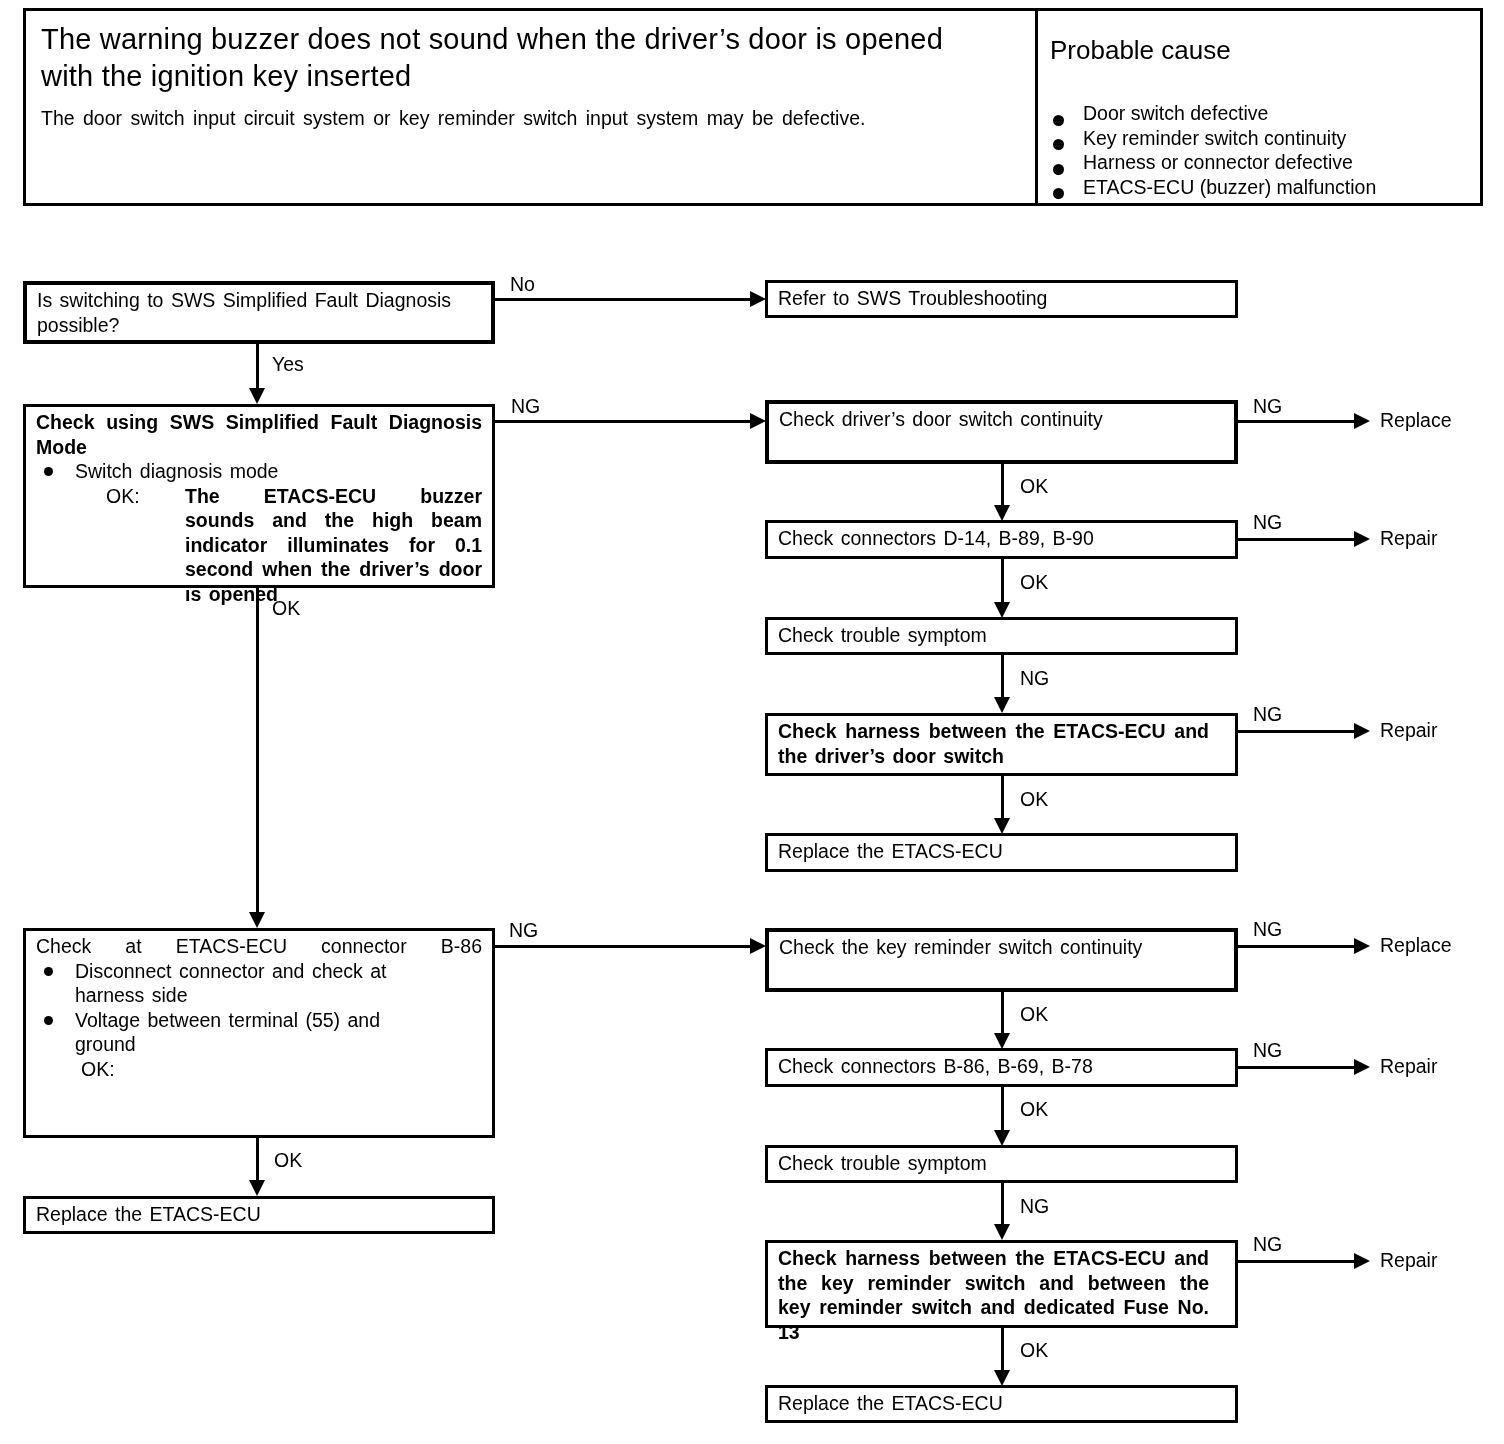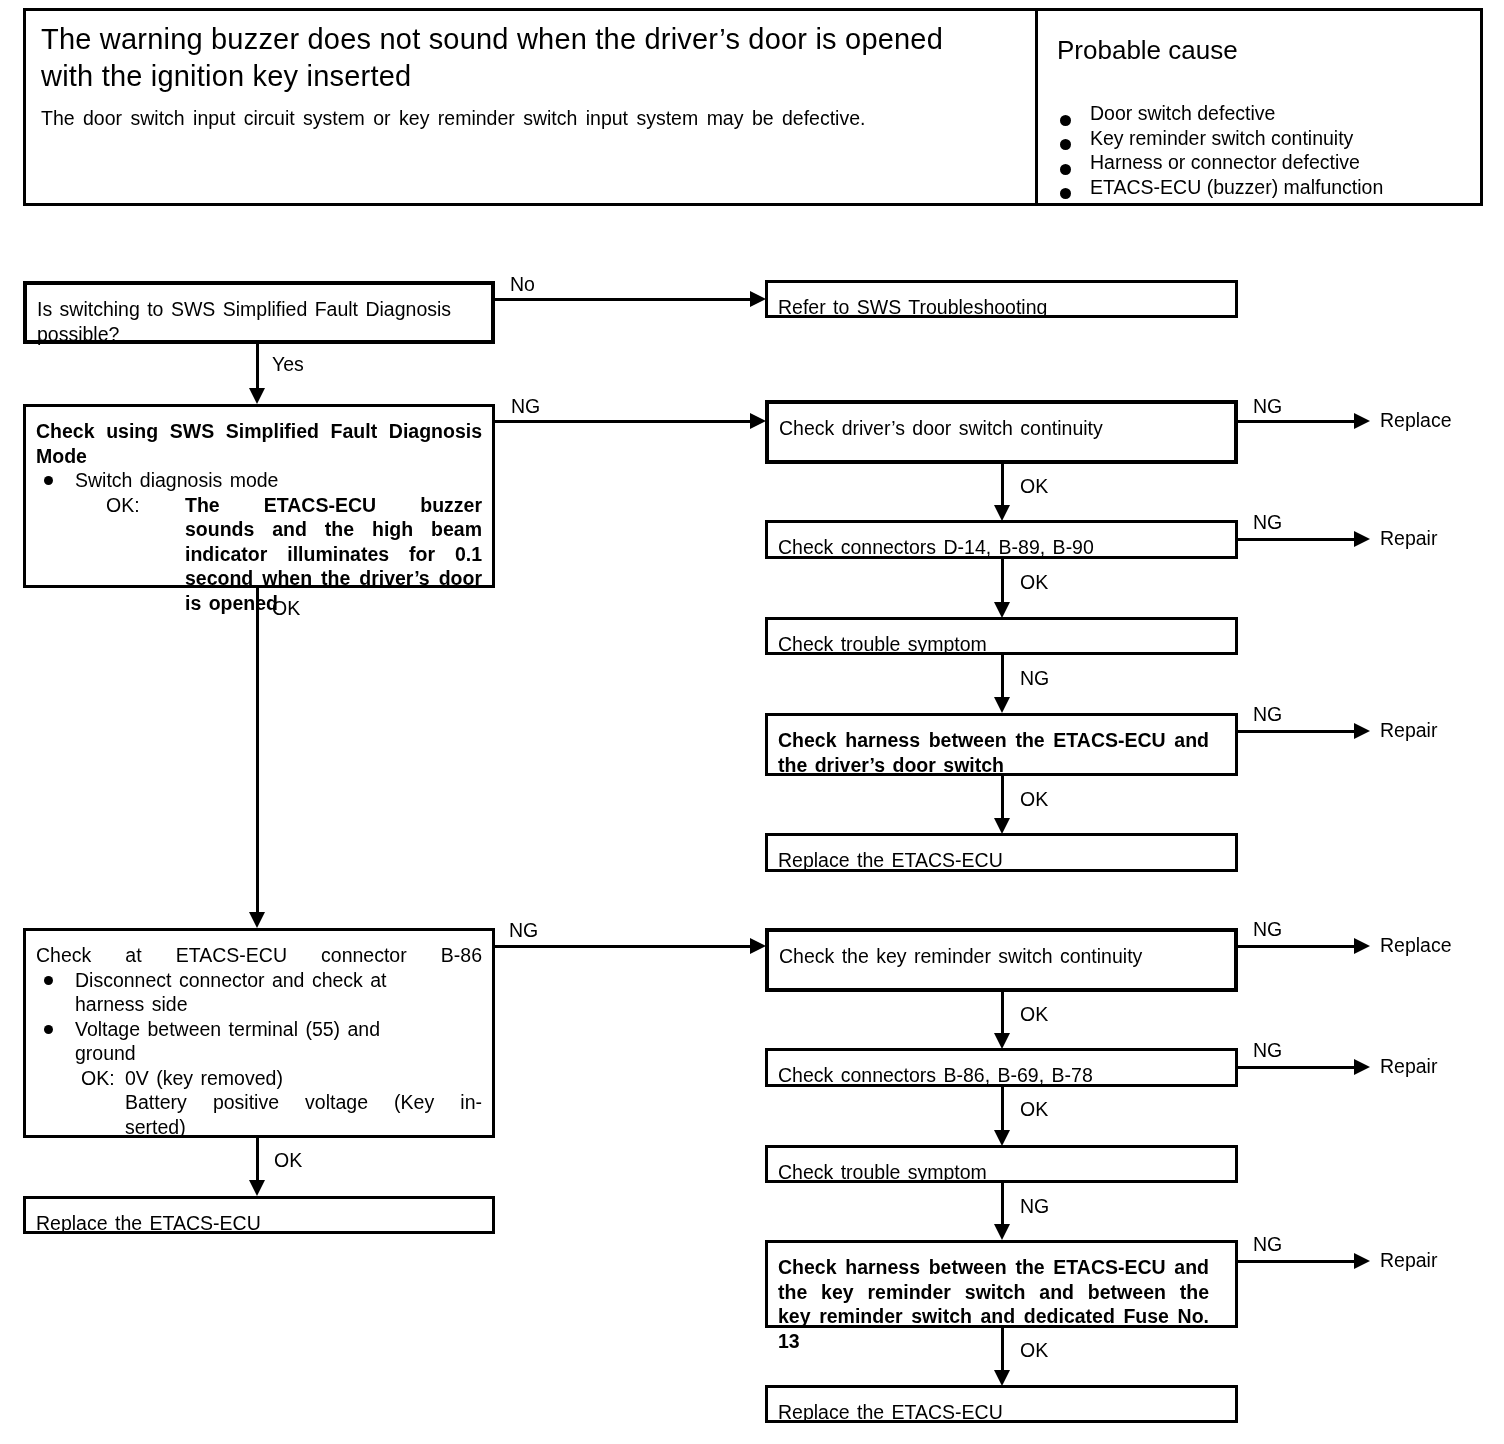--- a/index.html
+++ b/index.html
@@ -15,30 +15,30 @@
     line-height: 24.5px;
     overflow: hidden;
   }
 
   
   .hdr { position: absolute; left: 23px; top: 8px; width: 1460px; height: 198px;
          border: 3px solid #000; display: flex; }
   .hdr-left { width: 1009px; padding: 10px 20px 0 15px; }
   .hdr-title { font-size: 29px; line-height: 37px; max-width: 912px; letter-spacing: .2px; }
   .hdr-sub { margin-top: 11px; word-spacing: 3px; }
-  .hdr-right { flex: 1; border-left: 3px solid #000; padding: 24px 8px 0 19px; }
+  .hdr-right { flex: 1; border-left: 3px solid #000; padding: 24px 8px 0 12px; }
   .pc-title { font-size: 26px; line-height: 31px; }
   .pc-list { margin-top: 35px; }
   .pc-item { display: flex; align-items: flex-end; }
   .dot11 { flex: none; width: 11px; height: 11px; border-radius: 50%; background: #000;
            margin: 7px 19px 0 3px; }
 
   
   .nbox { position: absolute; border: 3px solid #000; background: #fff;
-          padding: 12px 10px; word-spacing: 2px; }
+          padding: 3px 10px; word-spacing: 2px; }
   .nbox.b4 { border-width: 4px; }
   .jt { text-align: justify; font-weight: bold; }
   .force-j { text-align: justify; -moz-text-align-last: justify; text-align-last: justify; }
   .brow { display: flex; }
   .dot9 { flex: none; width: 9px; height: 9px; border-radius: 50%; background: #000;
           margin: 8px 0 0 8px; }
   .btxt { margin-left: 22px; max-width: 372px; }
   .okrow { display: flex; }
   .okrow.c-ok { margin-left: 70px; }
   .okrow.c-ok .okkey { flex: none; width: 79px; }
@@ -136,25 +136,20 @@
     <div class="brow">
       <span class="dot9"></span>
       <div class="btxt">Disconnect connector and check at harness side</div>
     </div>
     <div class="brow">
       <span class="dot9"></span>
       <div class="btxt">Voltage between terminal (55) and ground</div>
     </div>
     <div class="okrow i-ok">
       <span class="okkey">OK:</span>
-      <div class="oktxt">
-        <div>0V (key removed)</div>
-        <div class="force-j">Battery positive voltage (Key in-</div>
-        <div>serted)</div>
-      </div>
     </div>
   </div>
 
   <div class="nbox" style="left:23px;top:1196px;width:472px;height:38px">
     <div>Replace the ETACS-ECU</div>
   </div>
 
   <div class="nbox b4" style="left:765px;top:928px;width:473px;height:64px">
     <div>Check the key reminder switch continuity</div>
   </div>

